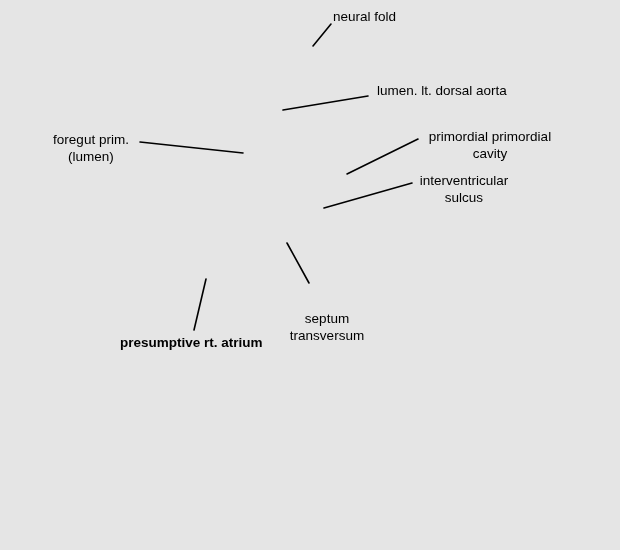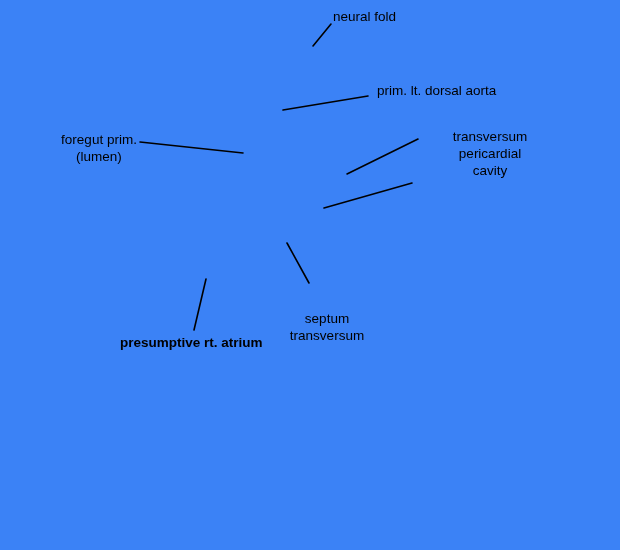--- a/index.html
+++ b/index.html
@@ -4,21 +4,21 @@
 <style>
   html, body {
     margin: 0;
     padding: 0;
     background: #ffffff;
   }
   .diagram {
     position: relative;
     width: 620px;
     height: 550px;
-    background: #3b82f6;
+    background: #e5e5e5;
     overflow: hidden;
     font-family: "Liberation Sans", sans-serif;
   }
   .lines-layer {
     position: absolute;
     left: 0;
     top: 0;
     width: 620px;
     height: 550px;
   }
@@ -43,26 +43,28 @@
       <line x1="368" y1="96" x2="283" y2="110" stroke="#000000" stroke-width="1.6" stroke-linecap="round"></line>
       <line x1="140" y1="142" x2="243" y2="153" stroke="#000000" stroke-width="1.6" stroke-linecap="round"></line>
       <line x1="418" y1="139" x2="347" y2="174" stroke="#000000" stroke-width="1.6" stroke-linecap="round"></line>
       <line x1="412" y1="183" x2="324" y2="208" stroke="#000000" stroke-width="1.6" stroke-linecap="round"></line>
       <line x1="287" y1="243" x2="309" y2="283" stroke="#000000" stroke-width="1.6" stroke-linecap="round"></line>
       <line x1="206" y1="279" x2="194" y2="330" stroke="#000000" stroke-width="1.6" stroke-linecap="round"></line>
     </svg>
 
   <div class="label nowrap" style="left: 333px; top: 8px; text-align: left; color: rgb(0, 0, 0);">neural fold</div>
 
-  <div class="label nowrap" style="left: 377px; top: 82px; text-align: left; color: rgb(0, 0, 0);">prim. lt. dorsal aorta</div>
+  <div class="label nowrap" style="left: 377px; top: 82px; text-align: left; color: rgb(0, 0, 0);">lumen. lt. dorsal aorta</div>
 
-  <div class="label" style="left: 50px; top: 131px; width: 98px; text-align: center; color: rgb(0, 0, 0);">foregut prim.
+  <div class="label" style="left: 42px; top: 131px; width: 98px; text-align: center; color: rgb(0, 0, 0);">foregut prim.
 (lumen)</div>
 
-  <div class="label" style="left: 423px; top: 128px; width: 134px; text-align: center; color: rgb(0, 0, 0);">transversum pericardial
+  <div class="label" style="left: 423px; top: 128px; width: 134px; text-align: center; color: rgb(0, 0, 0);">primordial primordial
 cavity</div>
 
+  <div class="label" style="left: 416px; top: 172px; width: 96px; text-align: center; color: rgb(0, 0, 0);">interventricular
+sulcus</div>
 
   <div class="label" style="left: 286px; top: 287px; width: 82px; text-align: center; color: rgb(0, 0, 0); margin-top: 23px;">septum
 transversum</div>
 
   <div class="label nowrap" style="left: 120px; top: 334px; text-align: left; color: rgb(0, 0, 0); font-weight: bold;">presumptive rt. atrium</div>
 </div>
 
 </body></html>

